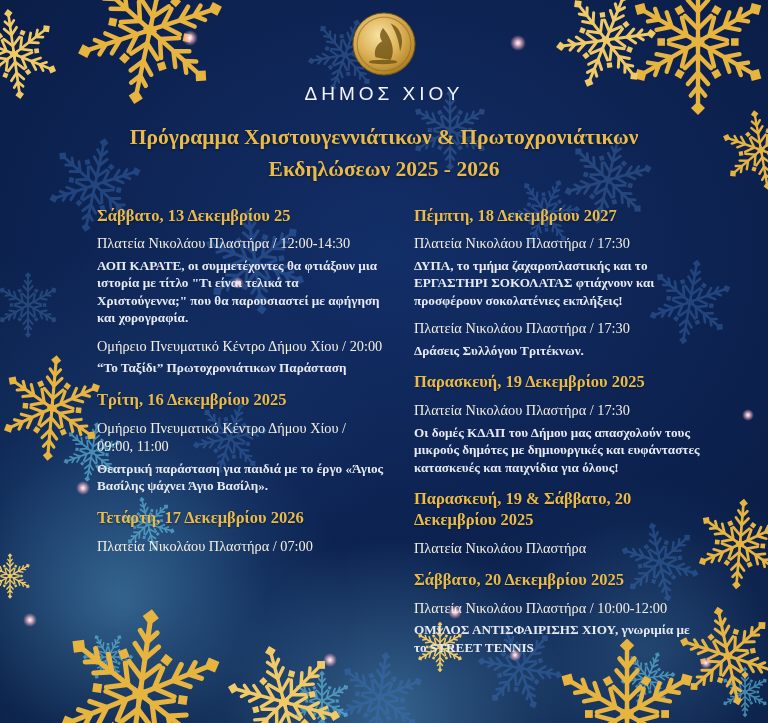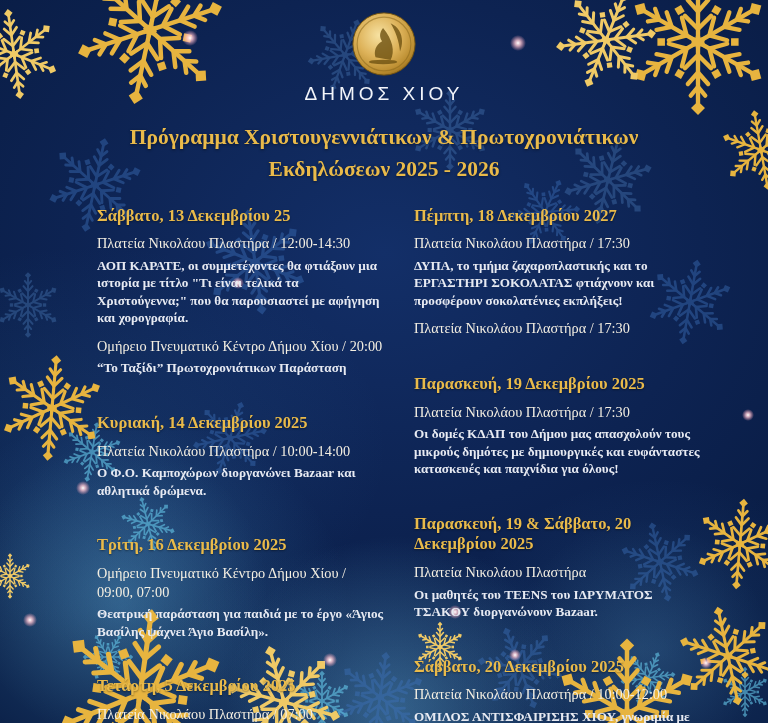--- a/index.html
+++ b/index.html
@@ -22,21 +22,21 @@
     font-size:19px;letter-spacing:4px;color:#f3f5fa;font-weight:400;
   }
   h1.title{
     margin:16px 40px 0;text-align:center;color:#e9ba4a;
     font-size:21.5px;line-height:1.5;font-weight:bold;
     text-shadow:0 1px 3px rgba(0,0,0,.45);
   }
   h1.title span{display:block;text-align:center;}
   .columns{margin:20px 78px 0 97px;display:flex;gap:29px;}
   .col{width:288px;flex:none;}
-  .event + .event{margin-top:36px;}
+  .event + .event{margin-top:13px;}
   .date{
     margin:0;color:#e9ba4a;font-size:16.5px;font-weight:bold;line-height:1.25;
     text-shadow:0 1px 2px rgba(0,0,0,.4);
   }
   .entry{margin-top:8px;}
   .entry + .entry{margin-top:10px;}
   .venue{margin:0;color:#f4efe2;font-size:14.3px;font-weight:normal;line-height:1.3;}
   .desc{margin:4px 0 0;color:#e7eaf2;font-size:13.2px;line-height:1.33;font-weight:700;}
   .f-gold{color:#e7b43f;}
   .f-gold2{color:#f0ca66;}
@@ -176,81 +176,72 @@
     <p class="desc">ΑΟΠ ΚΑΡΑΤΕ, οι συμμετέχοντες θα φτιάξουν μια ιστορία με τίτλο "Τι είναι τελικά τα Χριστούγεννα;" που θα παρουσιαστεί με αφήγηση και χορογραφία.</p>
   </div>
 
   <div class="entry">
     <h4 class="venue">Ομήρειο Πνευματικό Κέντρο Δήμου Χίου / 20:00</h4>
     <p class="desc">“Το Ταξίδι” Πρωτοχρονιάτικων Παράσταση</p>
   </div>
 </div>
   </section>
 
-  <section class="event">
-    <h3 class="date">Κυριακή, 14 Δεκεμβρίου 2025</h3>
-    <div class="entries">
-  <div class="entry">
-    <h4 class="venue">Πλατεία Νικολάου Πλαστήρα / 10:00-14:00</h4>
-    <p class="desc">Ο Φ.Ο. Καμποχώρων διοργανώνει Bazaar και αθλητικά δρώμενα.</p>
-  </div>
-</div>
-  </section>
 
   <section class="event">
     <h3 class="date">Τρίτη, 16 Δεκεμβρίου 2025</h3>
     <div class="entries">
   <div class="entry">
-    <h4 class="venue">Ομήρειο Πνευματικό Κέντρο Δήμου Χίου / 09:00, 07:00</h4>
+    <h4 class="venue">Ομήρειο Πνευματικό Κέντρο Δήμου Χίου / 09:00, 11:00</h4>
     <p class="desc">Θεατρική παράσταση για παιδιά με το έργο «Άγιος Βασίλης ψάχνει Άγιο Βασίλη».</p>
   </div>
 </div>
   </section>
 
   <section class="event">
-    <h3 class="date">Τετάρτη, 5 Δεκεμβρίου 2025</h3>
+    <h3 class="date">Τετάρτη, 17 Δεκεμβρίου 2026</h3>
     <div class="entries">
   <div class="entry">
     <h4 class="venue">Πλατεία Νικολάου Πλαστήρα / 07:00</h4>
   </div>
 
 </div>
   </section>
 </div>
       <div class="col">
   <section class="event">
     <h3 class="date">Πέμπτη, 18 Δεκεμβρίου 2027</h3>
     <div class="entries">
   <div class="entry">
     <h4 class="venue">Πλατεία Νικολάου Πλαστήρα / 17:30</h4>
     <p class="desc">ΔΥΠΑ, το τμήμα ζαχαροπλαστικής και το ΕΡΓΑΣΤΗΡΙ ΣΟΚΟΛΑΤΑΣ φτιάχνουν και προσφέρουν σοκολατένιες εκπλήξεις!</p>
   </div>
 
   <div class="entry">
     <h4 class="venue">Πλατεία Νικολάου Πλαστήρα / 17:30</h4>
+    <p class="desc">Δράσεις Συλλόγου Τριτέκνων.</p>
   </div>
 </div>
   </section>
 
   <section class="event">
     <h3 class="date">Παρασκευή, 19 Δεκεμβρίου 2025</h3>
     <div class="entries">
   <div class="entry">
     <h4 class="venue">Πλατεία Νικολάου Πλαστήρα / 17:30</h4>
     <p class="desc">Οι δομές ΚΔΑΠ του Δήμου μας απασχολούν τους μικρούς δημότες με δημιουργικές και ευφάνταστες κατασκευές και παιχνίδια για όλους!</p>
   </div>
 </div>
   </section>
 
   <section class="event">
     <h3 class="date">Παρασκευή, 19 &amp; Σάββατο, 20 Δεκεμβρίου 2025</h3>
     <div class="entries">
   <div class="entry">
     <h4 class="venue">Πλατεία Νικολάου Πλαστήρα</h4>
-    <p class="desc">Οι μαθητές του TEENS του  ΙΔΡΥΜΑΤΟΣ  ΤΣΑΚΟΥ διοργανώνουν Bazaar.</p>
   </div>
 </div>
   </section>
 
   <section class="event">
     <h3 class="date">Σάββατο, 20 Δεκεμβρίου 2025</h3>
     <div class="entries">
   <div class="entry">
     <h4 class="venue">Πλατεία Νικολάου Πλαστήρα / 10:00-12:00</h4>
     <p class="desc">ΟΜΙΛΟΣ ΑΝΤΙΣΦΑΙΡΙΣΗΣ ΧΙΟΥ, γνωριμία με το STREET TENNIS</p>

